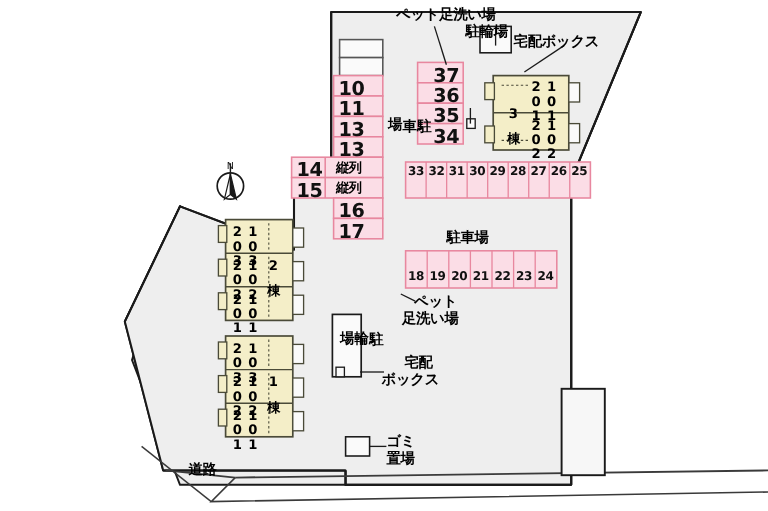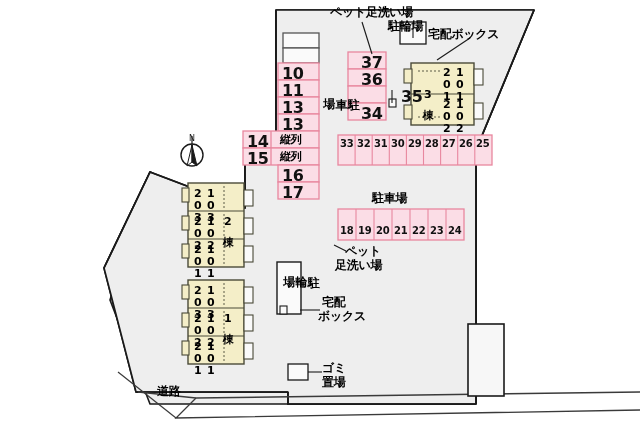--- a/index.html
+++ b/index.html
@@ -236,21 +236,21 @@
   <div class="lbl lbl-tate" style="left:280px; top:134px;">縦列</div>
   <div class="lbl lbl-tate" style="left:280px; top:151px;">縦列</div>
   <div class="lbl lbl-stall" style="left:282px; top:168px;">16</div>
   <div class="lbl lbl-stall" style="left:282px; top:185px;">17</div>
 
   <div class="lbl lbl-stall" style="left:247px; top:134px;">14</div>
   <div class="lbl lbl-stall" style="left:247px; top:151px;">15</div>
 
   <div class="lbl lbl-stall" style="left:361px; top:55px;">37</div>
   <div class="lbl lbl-stall" style="left:361px; top:72px;">36</div>
-  <div class="lbl lbl-stall" style="left:361px; top:89px;margin-left:40px;">35</div>
+  <div class="lbl lbl-stall" style="left:361px; top:89px;">35</div>
   <div class="lbl lbl-stall" style="left:361px; top:106px;">34</div>
 
   <div class="lbl lbl-stall-sm" style="left:340px; top:139px;">33</div>
   <div class="lbl lbl-stall-sm" style="left:357px; top:139px;">32</div>
   <div class="lbl lbl-stall-sm" style="left:374px; top:139px;">31</div>
   <div class="lbl lbl-stall-sm" style="left:391px; top:139px;">30</div>
   <div class="lbl lbl-stall-sm" style="left:408px; top:139px;">29</div>
   <div class="lbl lbl-stall-sm" style="left:425px; top:139px;">28</div>
   <div class="lbl lbl-stall-sm" style="left:442px; top:139px;">27</div>
   <div class="lbl lbl-stall-sm" style="left:459px; top:139px;">26</div>
@@ -295,21 +295,21 @@
 場</div>
   <div class="lbl lbl-anno" style="left:372px; top:192px;">駐車場</div>
 
   <div class="lbl lbl-anno" style="left:345px; top:245px;">ペット</div>
   <div class="lbl lbl-anno" style="left:335px; top:259px;">足洗い場</div>
 
   <div class="lbl lbl-vert" style="left:283px; top:266px;">駐
 輪
 場</div>
 
-  <div class="lbl lbl-anno" style="left:322px; top:296px;">宅配</div>
+  <div class="lbl lbl-anno" style="left:337px; top:296px;">宅配</div>
   <div class="lbl lbl-anno" style="left:318px; top:310px;">ボックス</div>
 
   <div class="lbl lbl-anno" style="left:322px; top:362px;">ゴミ</div>
   <div class="lbl lbl-anno" style="left:322px; top:376px;">置場</div>
 
   <div class="lbl lbl-anno" style="left:157px; top:385px;">道路</div>
 
 </div>
 
 </body></html>

